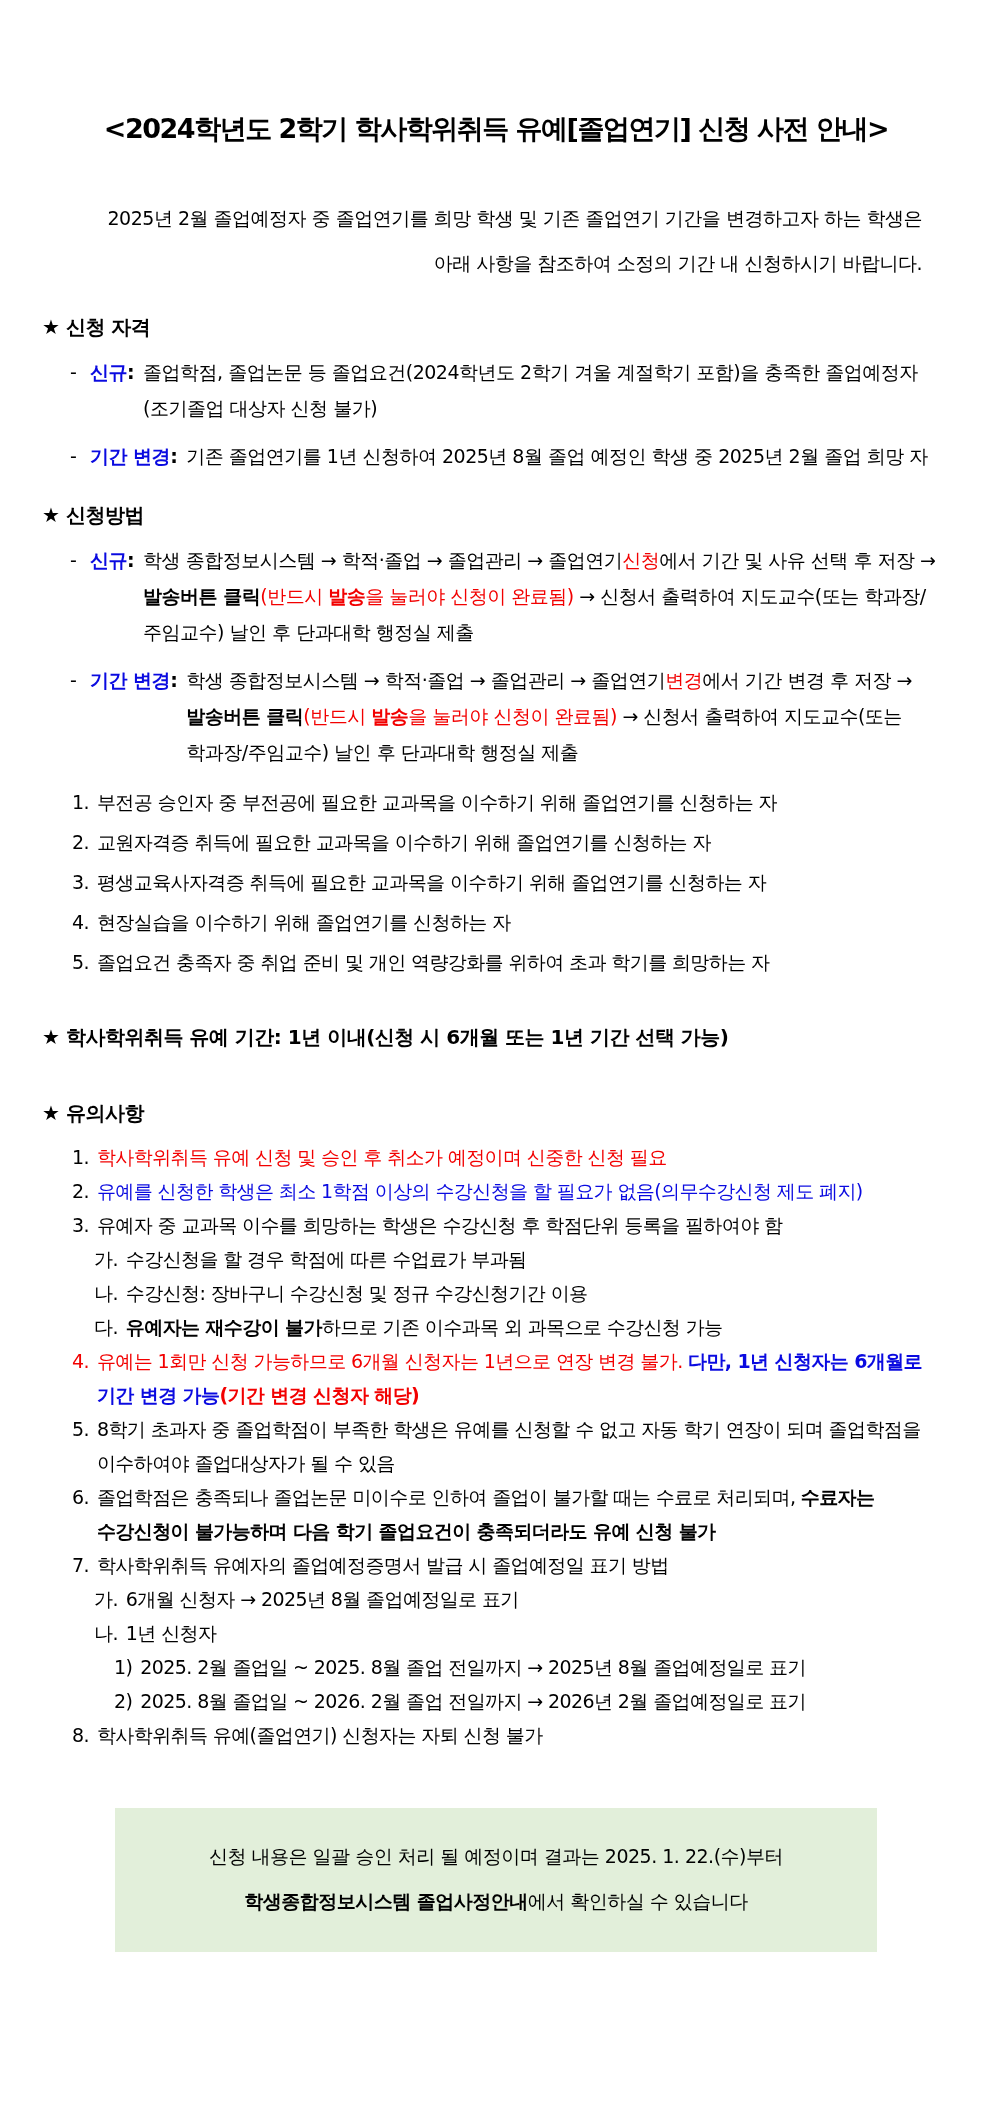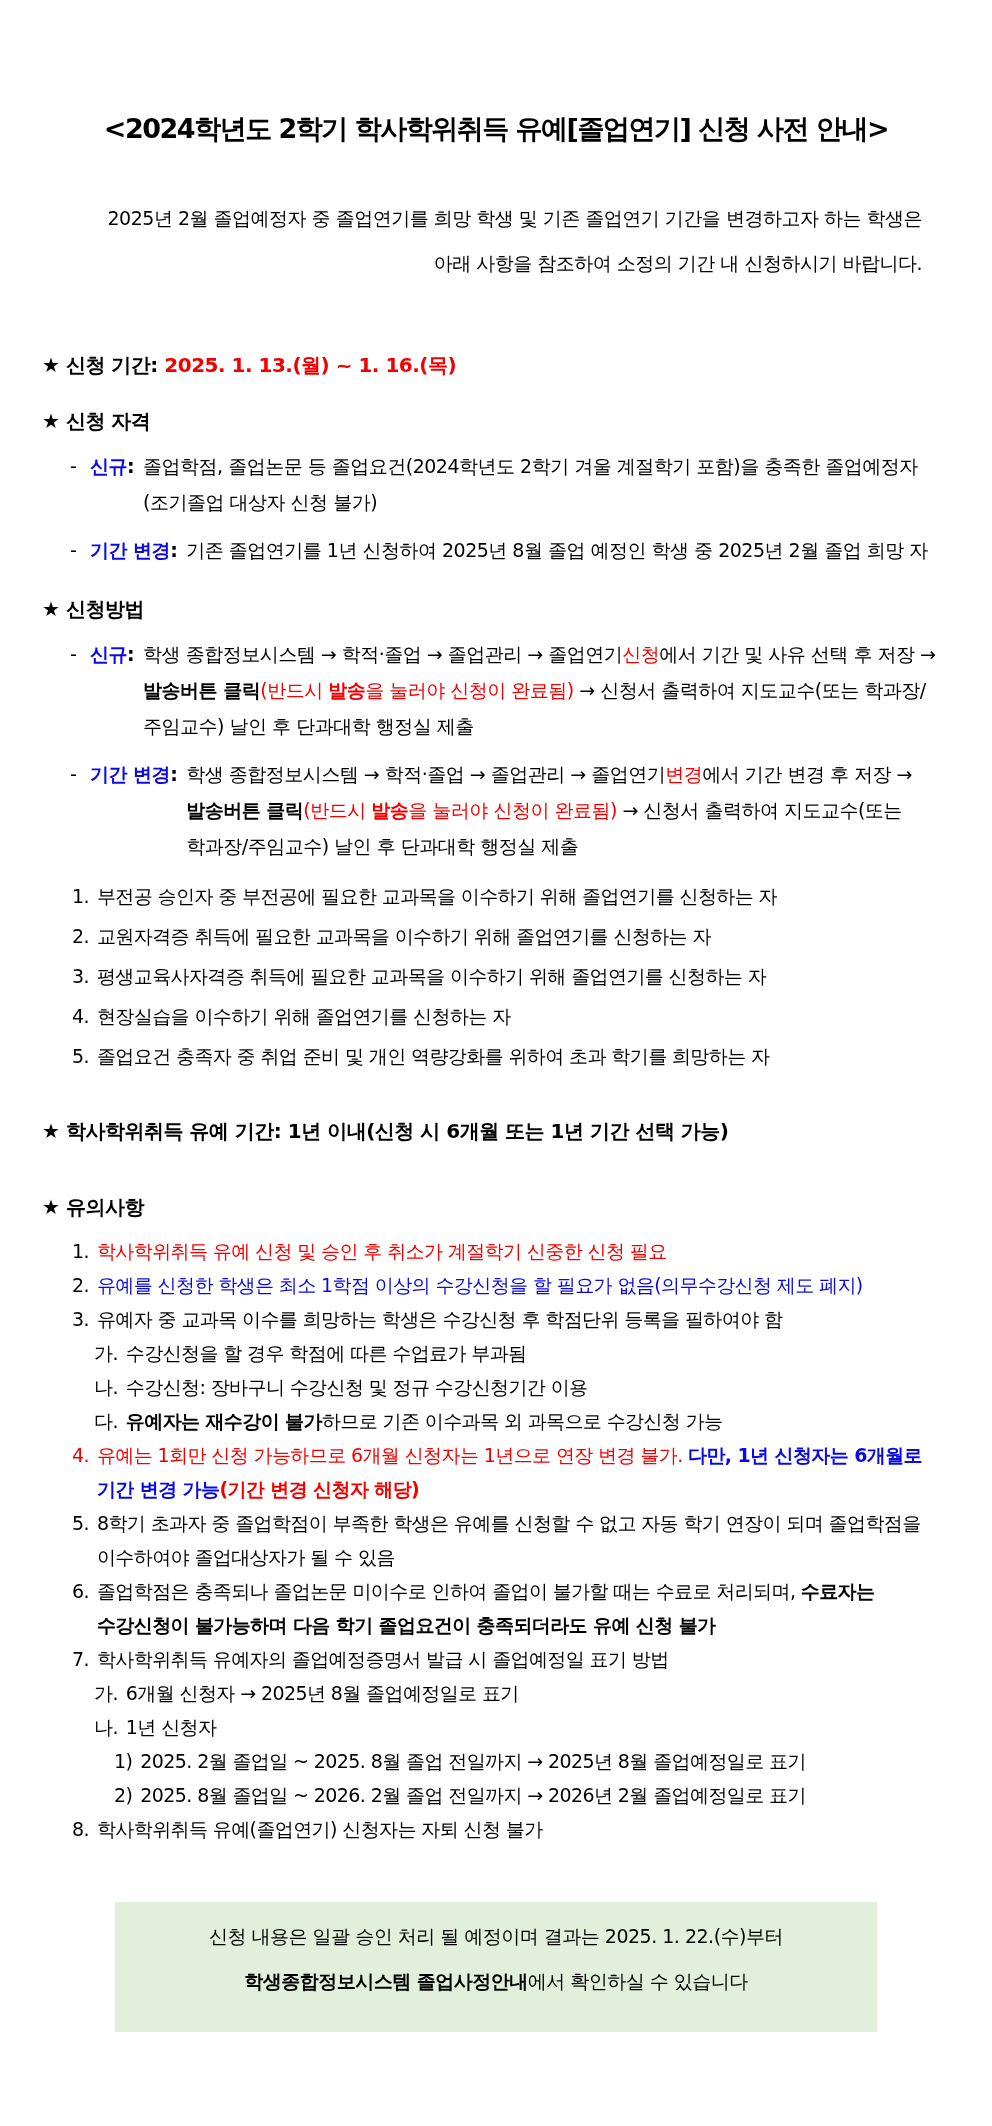--- a/index.html
+++ b/index.html
@@ -75,38 +75,37 @@
   .cautions .num-item{line-height:34px;}
   .num-item .num{flex:0 0 auto;margin-right:8px;white-space:nowrap;}
   .num-item .ibody{flex:1 1 auto;}
   .sub{margin-left:52px;}
   .subsub{margin-left:72px;}
 
   .result-box{
     margin:56px auto 0 auto;
     width:718px;
     background:var(--box-bg);
-    padding:12px 22px 28px 22px;
+    padding:26px 22px 28px 22px;
     text-align:center;
     font-size:19px;
     letter-spacing:-0.5px;
     line-height:45px;
     word-break:keep-all;
   }
 </style>
 </head>
 <body>
 
 <div class="doc">
 
   <h1 class="title">&lt;2024학년도 2학기 학사학위취득 유예[졸업연기] 신청 사전 안내&gt;</h1>
 
   <p class="intro">2025년 2월 졸업예정자 중 졸업연기를 희망 학생 및 기존 졸업연기 기간을 변경하고자 하는 학생은 아래 사항을 참조하여 소정의 기간 내 신청하시기 바랍니다.</p>
 
-  <div class="heading h-period"><span class="b">★ 신청 기간: </span><span class="red b">2025. 1. 13.(월) ~ 1. 16.(목)</span></div>
 
   <div class="heading h-qual"><span class="b">★ 신청 자격</span></div>
 
   <div class="dash-item">
     <span class="bullet">-</span>
     <span class="term"><span class="blue b">신규</span><span class="b">:</span></span>
     <span class="ibody"><span>졸업학점, 졸업논문 등 졸업요건(2024학년도 2학기 겨울 계절학기 포함)을 충족한 졸업예정자(조기졸업 대상자 신청 불가)</span></span>
   </div>
 
   <div class="dash-item">
@@ -153,21 +152,21 @@
     </div>
   </div>
 
   <div class="heading h-defer"><span class="b">★ 학사학위취득 유예 기간: 1년 이내(신청 시 6개월 또는 1년 기간 선택 가능)</span></div>
 
   <div class="heading h-cautions"><span class="b">★ 유의사항</span></div>
 
   <div class="list cautions">
     <div class="num-item">
       <span class="num"><span>1.</span></span>
-      <span class="ibody"><span class="red">학사학위취득 유예 신청 및 승인 후 취소가 계절학기 신중한 신청 필요</span></span>
+      <span class="ibody"><span class="red">학사학위취득 유예 신청 및 승인 후 취소가 예정이며 신중한 신청 필요</span></span>
     </div>
     <div class="num-item">
       <span class="num"><span>2.</span></span>
       <span class="ibody"><span class="blue">유예를 신청한 학생은 최소 1학점 이상의 수강신청을 할 필요가 없음(의무수강신청 제도 폐지)</span></span>
     </div>
     <div class="num-item">
       <span class="num"><span>3.</span></span>
       <span class="ibody"><span>유예자 중 교과목 이수를 희망하는 학생은 수강신청 후 학점단위 등록을 필하여야 함</span></span>
     </div>
     <div class="num-item sub">

